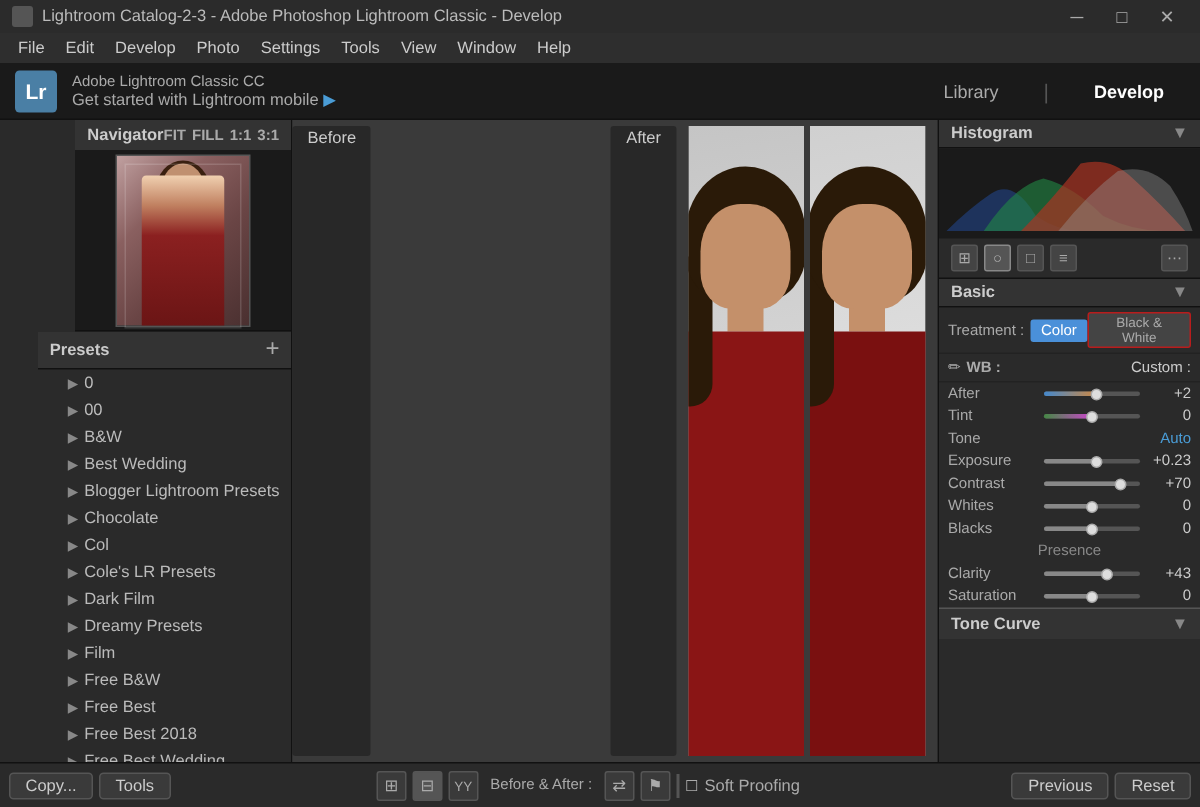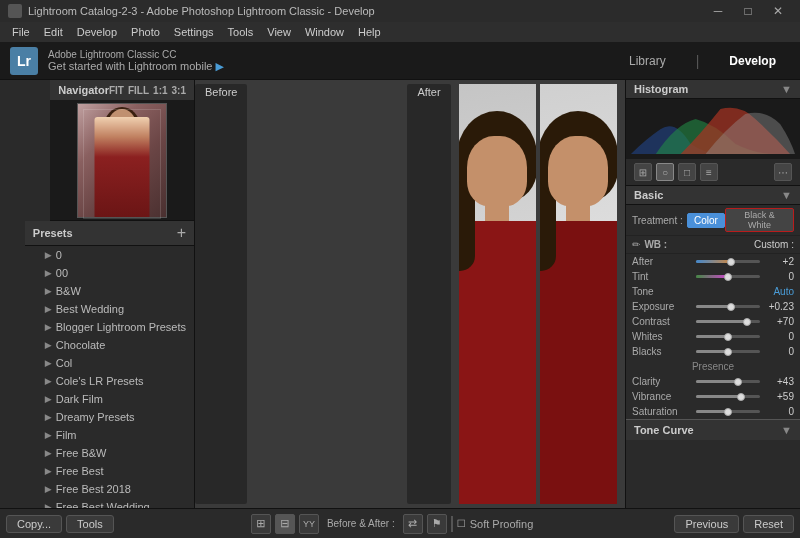--- a/index.html
+++ b/index.html
@@ -790,28 +790,20 @@
 
       <div class="slider-row">
         <span class="slider-label">Clarity</span>
         <div class="slider-track">
           <div class="slider-fill" style="width:65%"></div>
           <div class="slider-thumb" style="left:65%"></div>
         </div>
         <span class="slider-value">+43</span>
       </div>
 
-      <div class="slider-row">
-        <span class="slider-label">Vibrance</span>
-        <div class="slider-track">
-          <div class="slider-fill" style="width:70%"></div>
-          <div class="slider-thumb" style="left:70%"></div>
-        </div>
-        <span class="slider-value">+59</span>
-      </div>
 
       <div class="slider-row">
         <span class="slider-label">Saturation</span>
         <div class="slider-track">
           <div class="slider-fill" style="width:50%"></div>
           <div class="slider-thumb" style="left:50%"></div>
         </div>
         <span class="slider-value">0</span>
       </div>
     </div>

